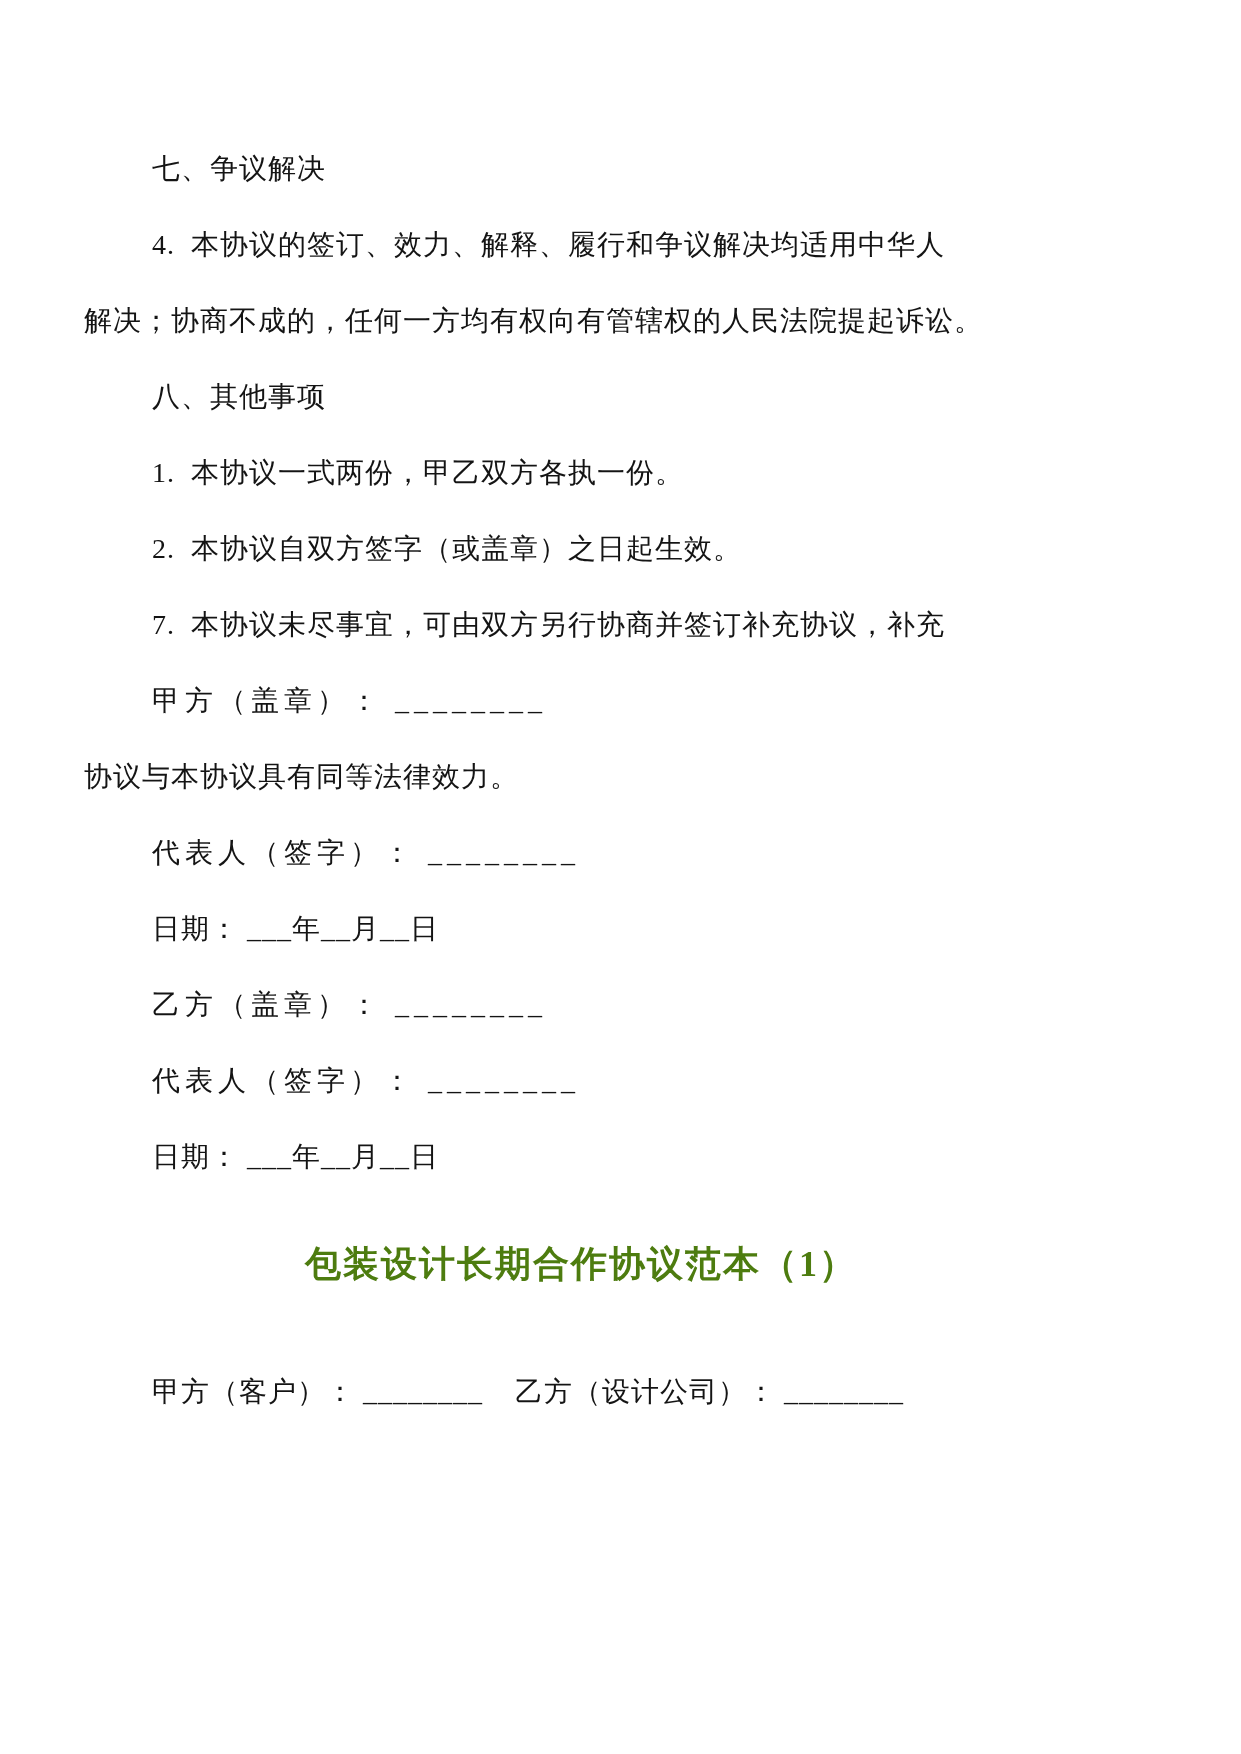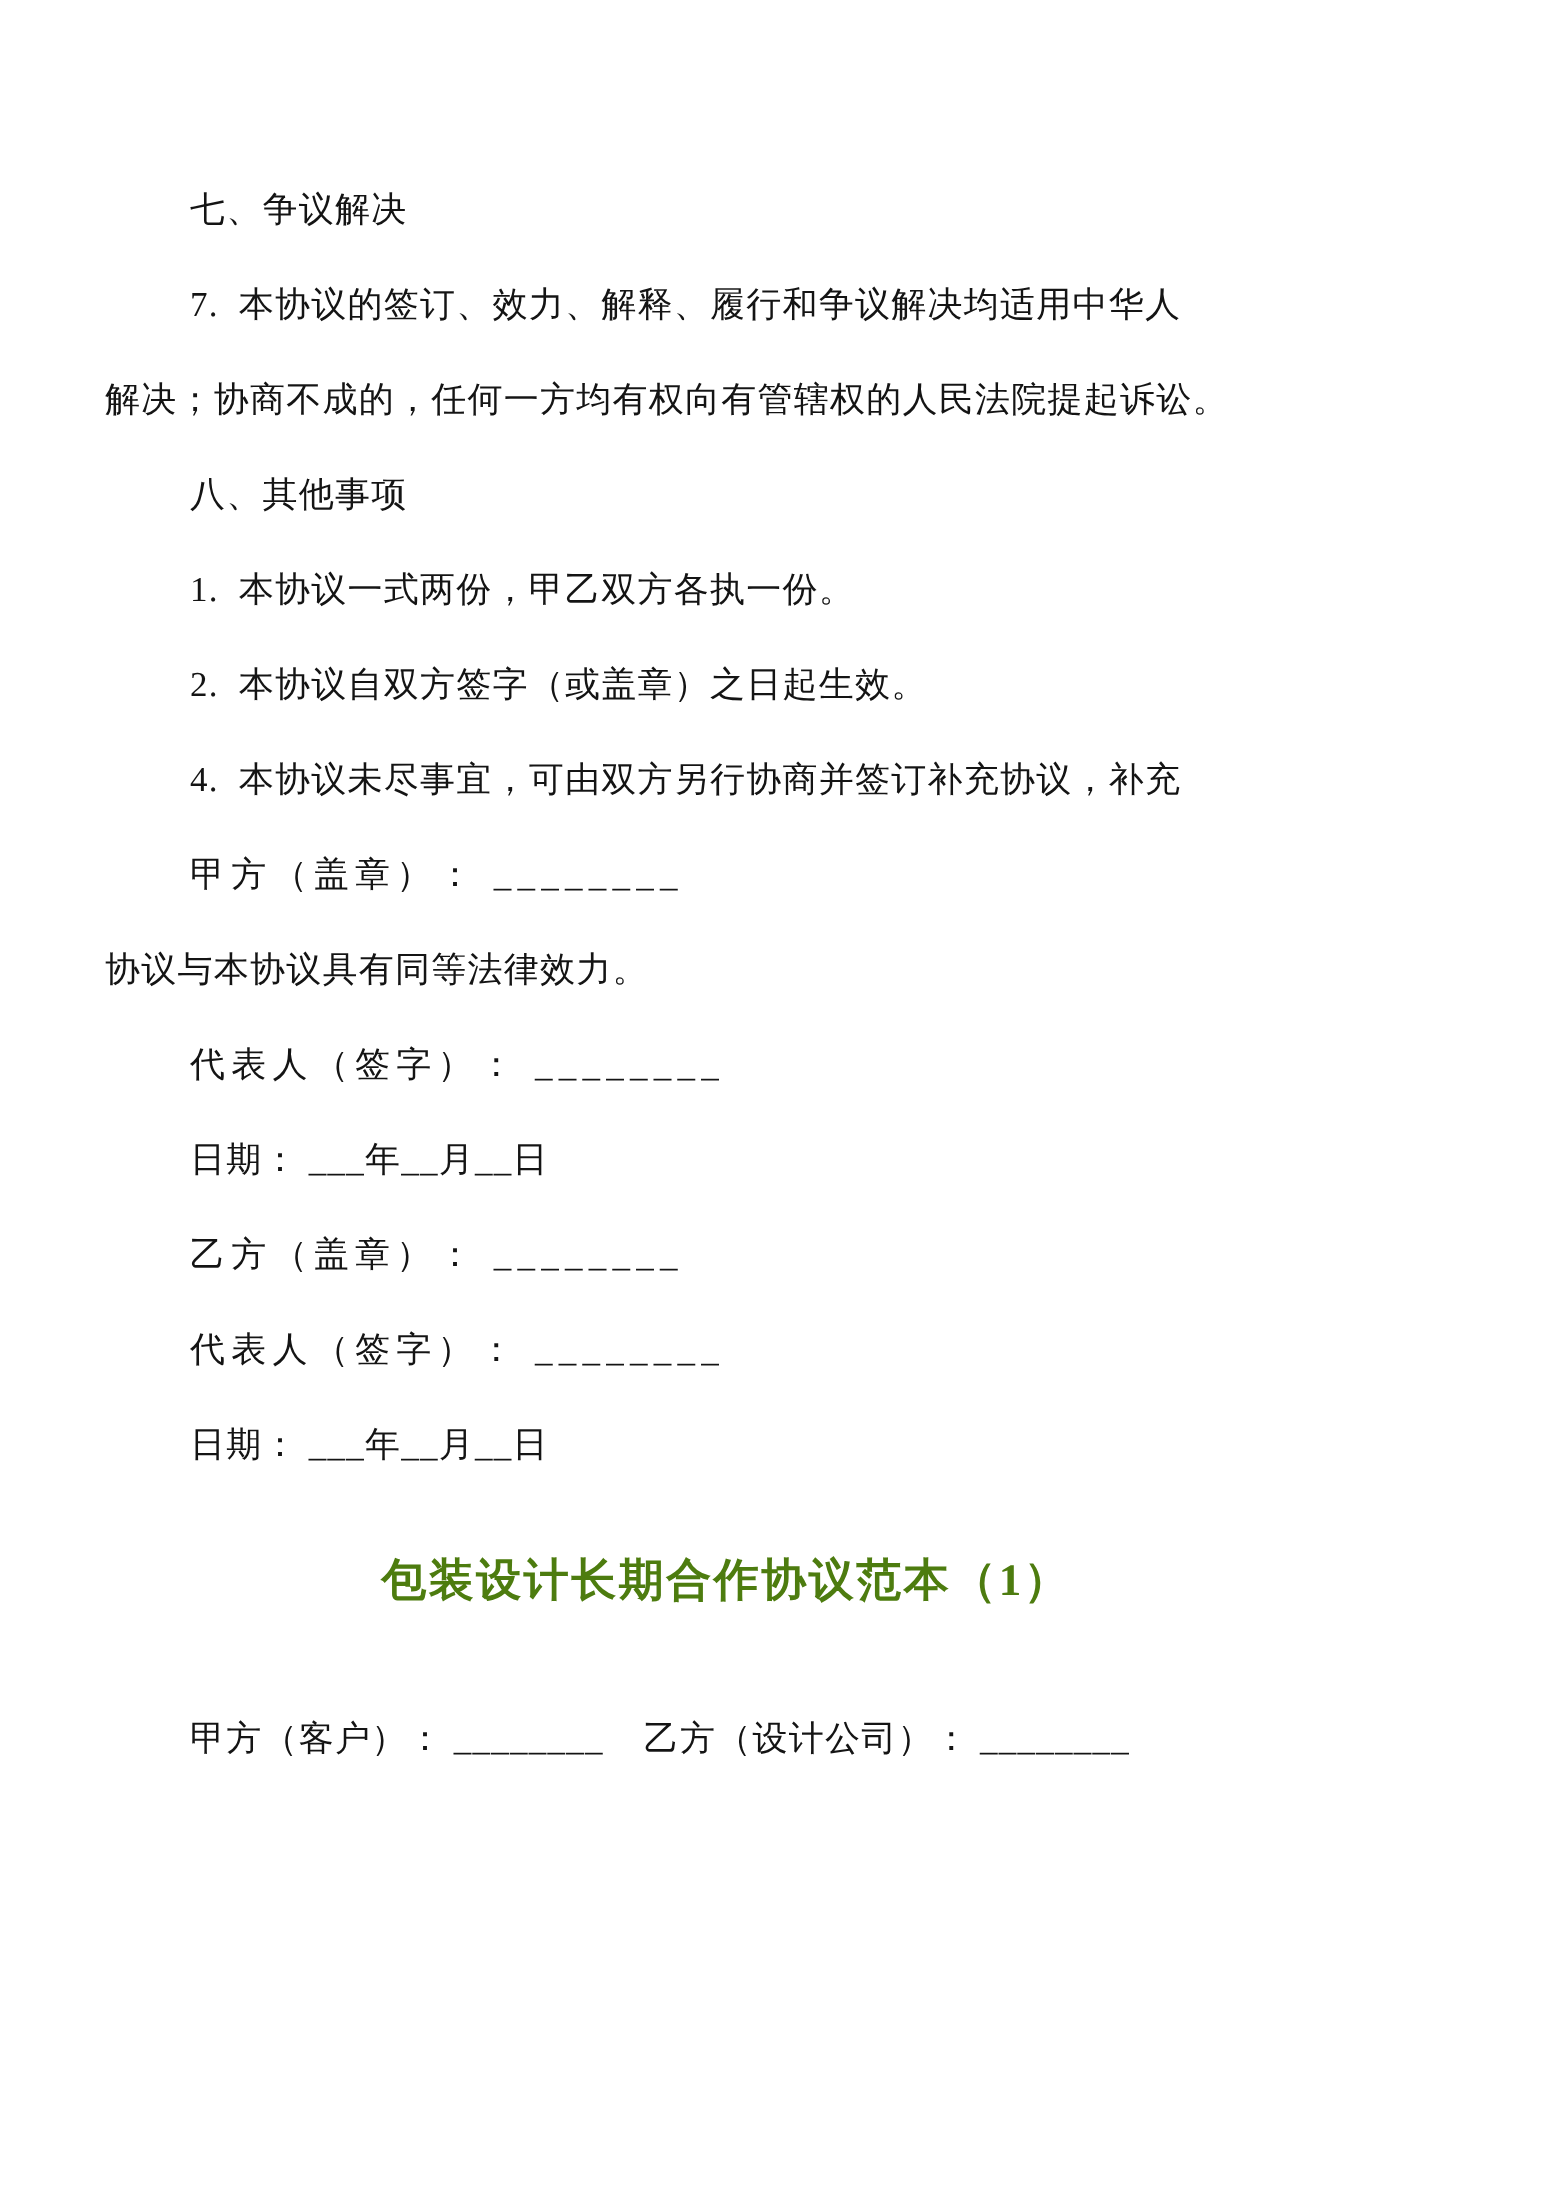--- a/index.html
+++ b/index.html
@@ -46,26 +46,26 @@
   .footer-line {
     margin-top: 62px;
   }
 </style>
 </head>
 <body>
 
 <div class="page">
   <div>
     <div class="line indent">七、争议解决</div>
-    <div class="line indent">7.  本协议的签订、效力、解释、履行和争议解决均适用中华人</div>
+    <div class="line indent">4.  本协议的签订、效力、解释、履行和争议解决均适用中华人</div>
     <div class="line">解决；协商不成的，任何一方均有权向有管辖权的人民法院提起诉讼。</div>
     <div class="line indent">八、其他事项</div>
     <div class="line indent">1.  本协议一式两份，甲乙双方各执一份。</div>
     <div class="line indent">2.  本协议自双方签字（或盖章）之日起生效。</div>
-    <div class="line indent">4.  本协议未尽事宜，可由双方另行协商并签订补充协议，补充</div>
+    <div class="line indent">7.  本协议未尽事宜，可由双方另行协商并签订补充协议，补充</div>
     <div class="line indent spread">甲方（盖章）： ________</div>
     <div class="line">协议与本协议具有同等法律效力。</div>
     <div class="line indent spread">代表人（签字）： ________</div>
     <div class="line indent">日期： ___年__月__日</div>
     <div class="line indent spread">乙方（盖章）： ________</div>
     <div class="line indent spread">代表人（签字）： ________</div>
     <div class="line indent">日期： ___年__月__日</div>
   </div>
 
   <div class="heading">包装设计长期合作协议范本（1）</div>

